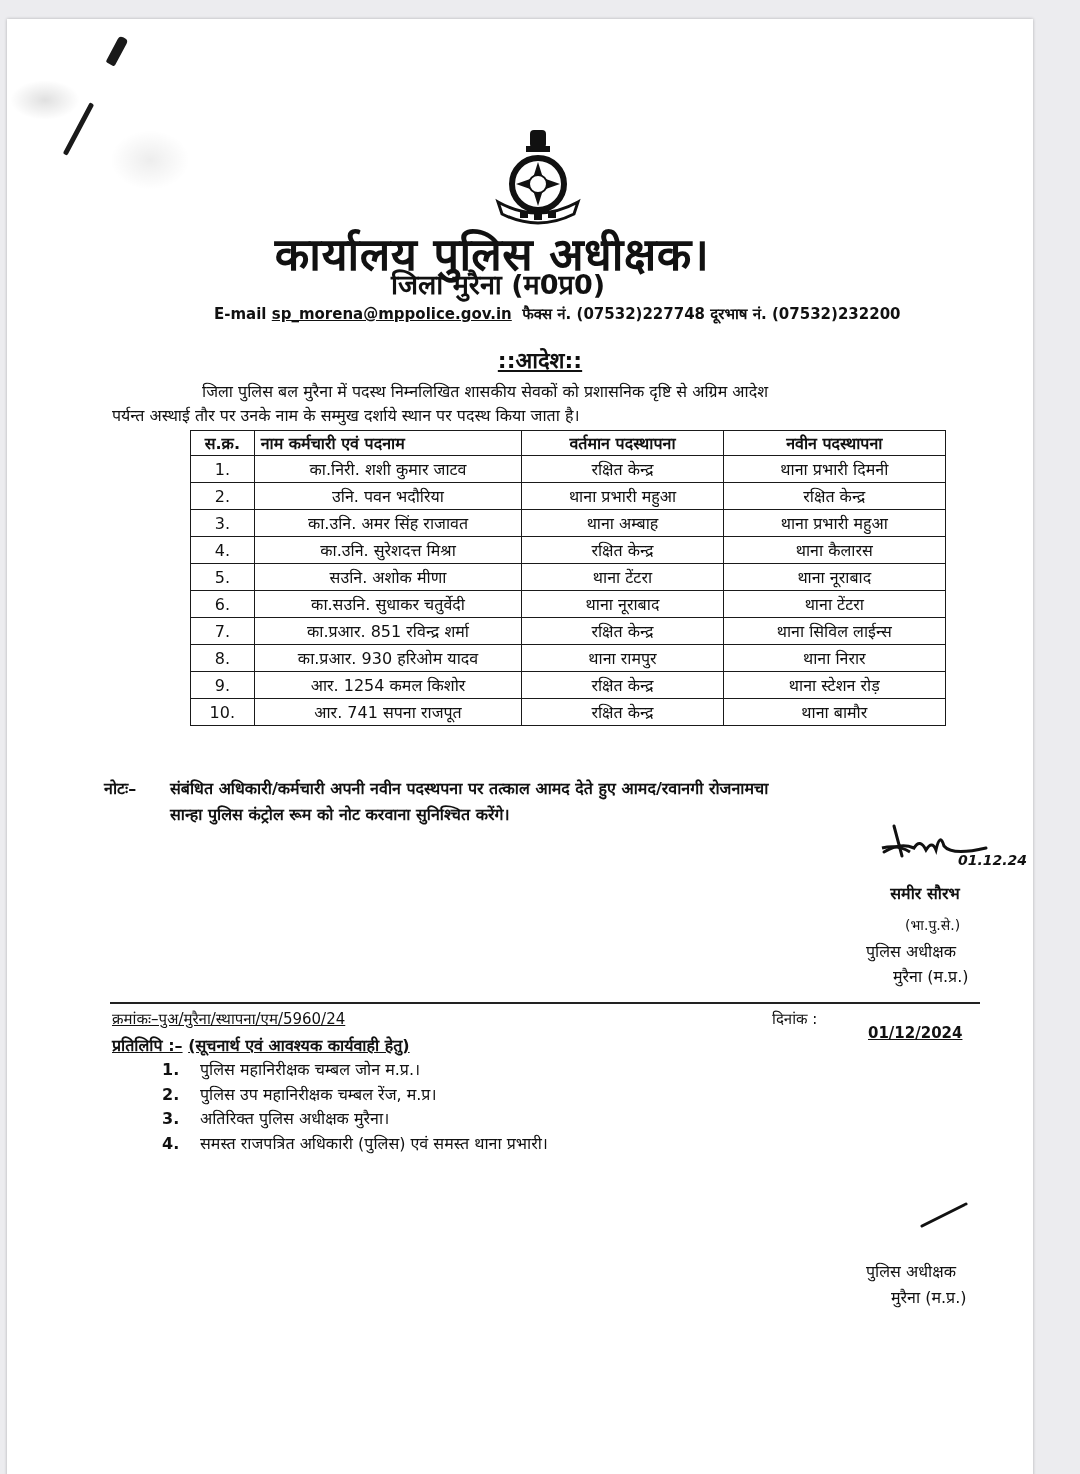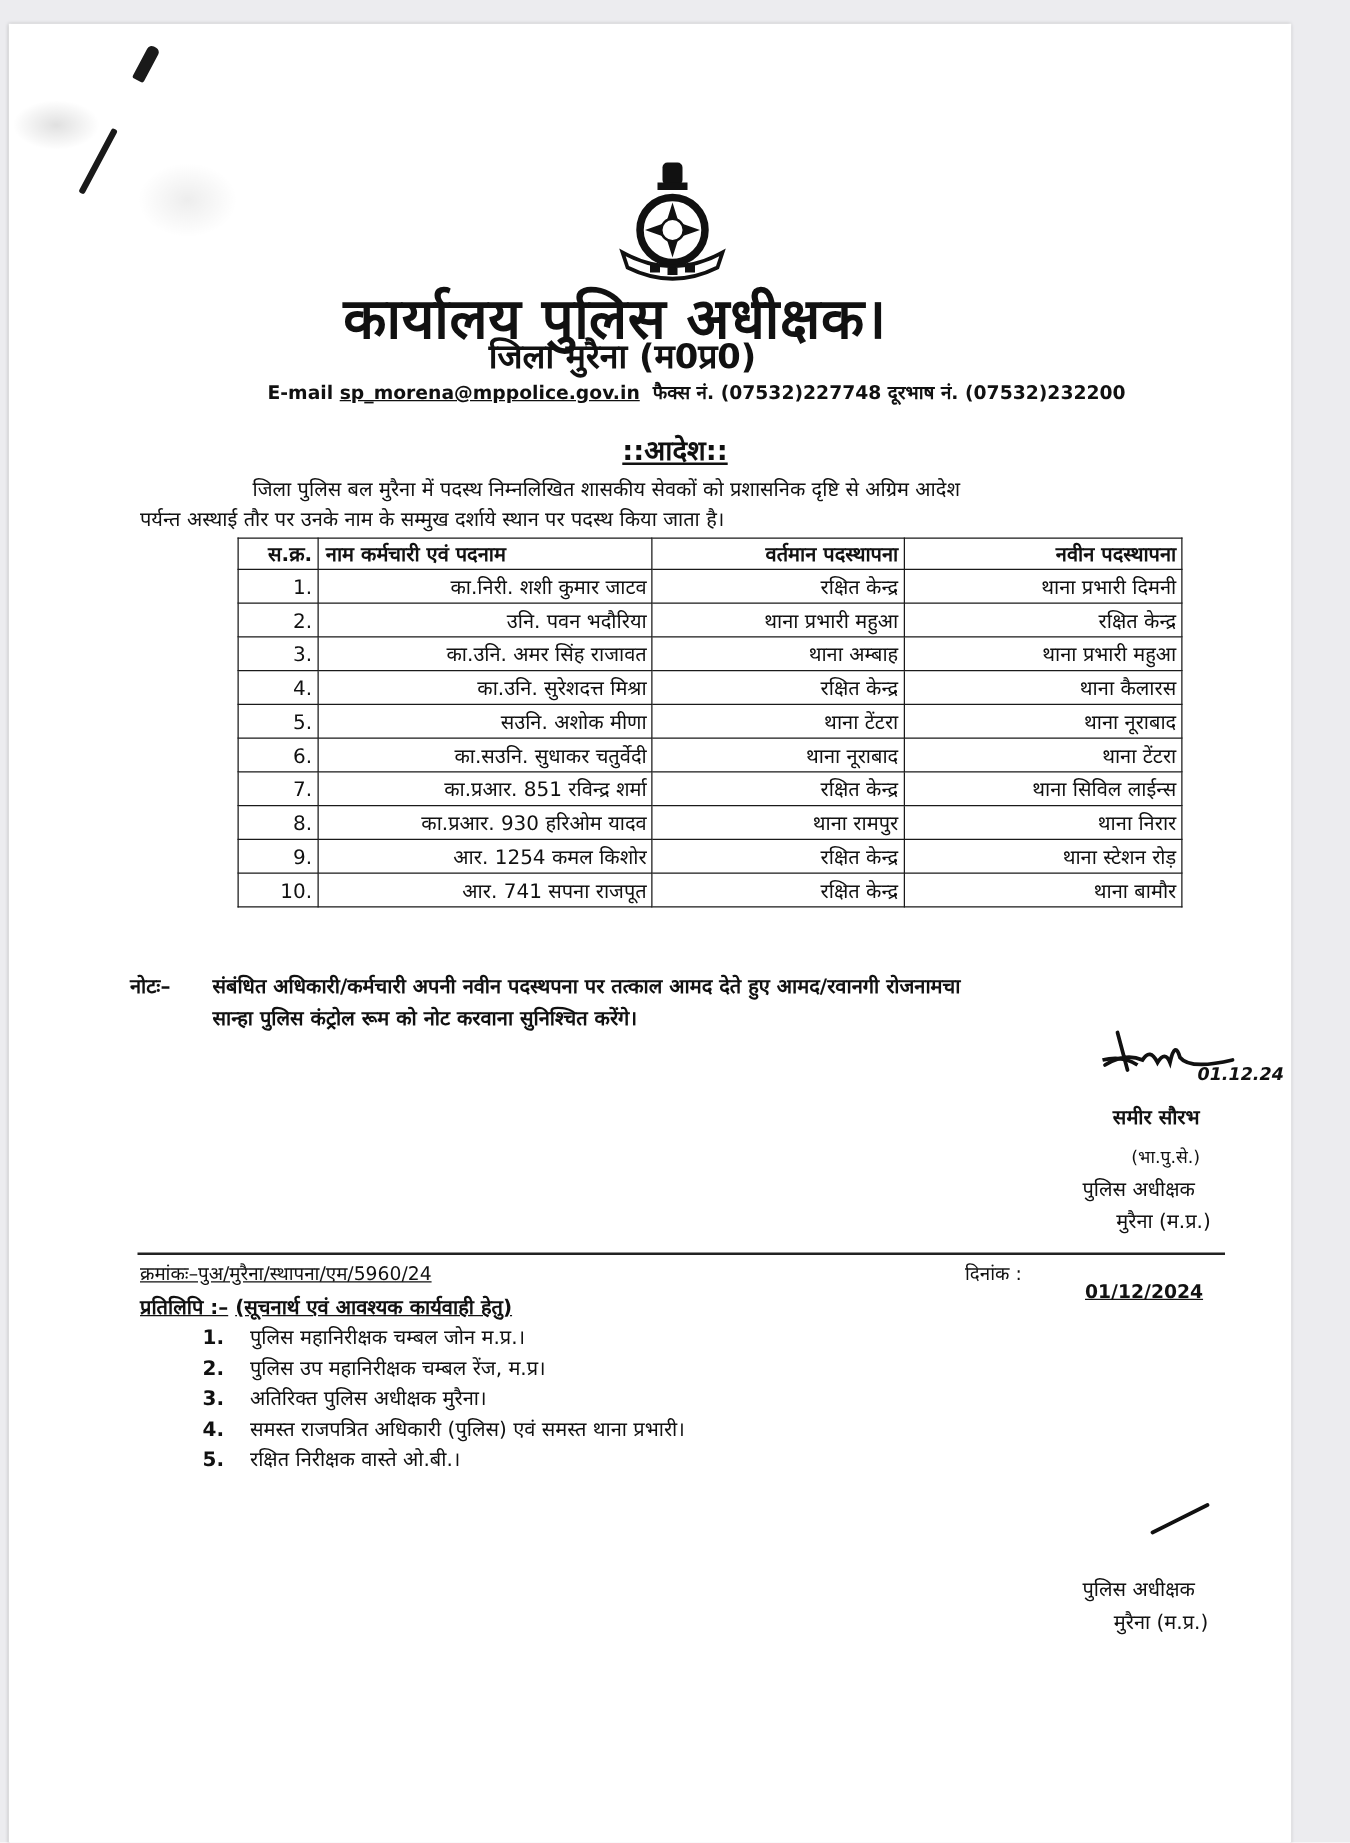--- a/index.html
+++ b/index.html
@@ -31,21 +31,21 @@
   .order-head { left: 0; width: 1080px; top: 344px; text-align:center; font-size: 22px; font-weight: bold; }
   .order-head span { text-decoration: underline; }
   .para { left: 112px; top: 380px; width: 876px; font-size: 16px; line-height: 24px; text-align: justify; }
   .para .indent { padding-left: 90px; }
 
   table.posting {
     position: absolute; left: 190px; top: 430px; width: 756px;
     border-collapse: collapse; font-size: 16px;
   }
   table.posting th, table.posting td {
-    border: 1.5px solid #1a1a1a; height: 26px; padding: 0 4px; text-align: right; white-space: nowrap;
+    border: 1.5px solid #1a1a1a; height: 26px; padding: 0 4px; text-align: center; white-space: nowrap;
   }
   table.posting th { font-weight: bold; height: 24px; }
   table.posting th.name-h { text-align: left; padding-left: 6px; }
   .c1 { width: 56px; } .c2 { width: 262px; margin-left: 44px; } .c3 { width: 198px; } .c4 { width: 220px; }
 
   .note { left: 104px; top: 776px; width: 890px; font-size: 16px; font-weight: bold; line-height: 26px; }
   .note .label { display:inline-block; width: 66px; }
   .note .l2 { padding-left: 66px; }
 
   .sig-scrawl { position:absolute; left: 880px; top: 822px; width: 110px; height: 50px; }
@@ -205,20 +205,19 @@
 <div class="abs copy-head">
   <span>प्रतिलिपि :–</span>
   <span>(सूचनार्थ एवं आवश्यक कार्यवाही हेतु)</span>
 </div>
 
 <div class="abs copy-list">
   <div class="row"><span class="num">1.</span><span>पुलिस महानिरीक्षक चम्बल जोन म.प्र.।</span></div>
   <div class="row"><span class="num">2.</span><span>पुलिस उप महानिरीक्षक चम्बल रेंज, म.प्र।</span></div>
   <div class="row"><span class="num">3.</span><span>अतिरिक्त पुलिस अधीक्षक मुरैना।</span></div>
   <div class="row"><span class="num">4.</span><span>समस्त राजपत्रित अधिकारी (पुलिस) एवं समस्त थाना प्रभारी।</span></div>
-  <div class="row"><span class="num">5.</span><span>रक्षित निरीक्षक वास्ते ओ.बी.।</span></div>
 </div>
 
 <svg class="arrow" viewBox="0 0 50 30">
   <path d="M2 26 L46 4" stroke="#111" stroke-width="3" stroke-linecap="round"></path>
 </svg>
 <div class="abs foot-desig">पुलिस अधीक्षक</div>
 <div class="abs foot-place">मुरैना (म.प्र.)</div>
 
 </body></html>

